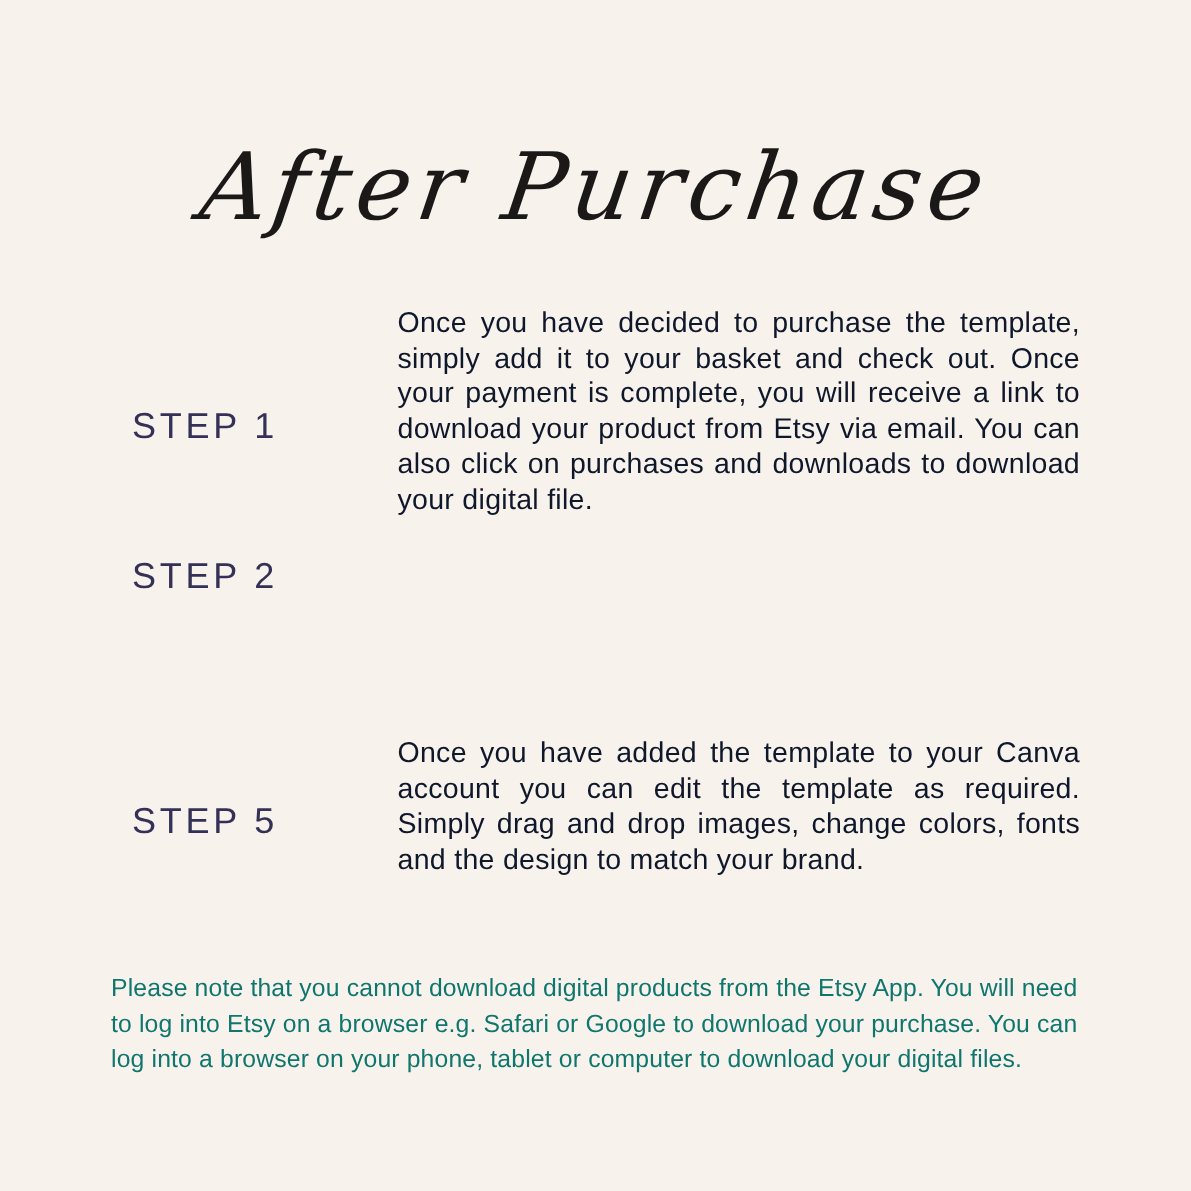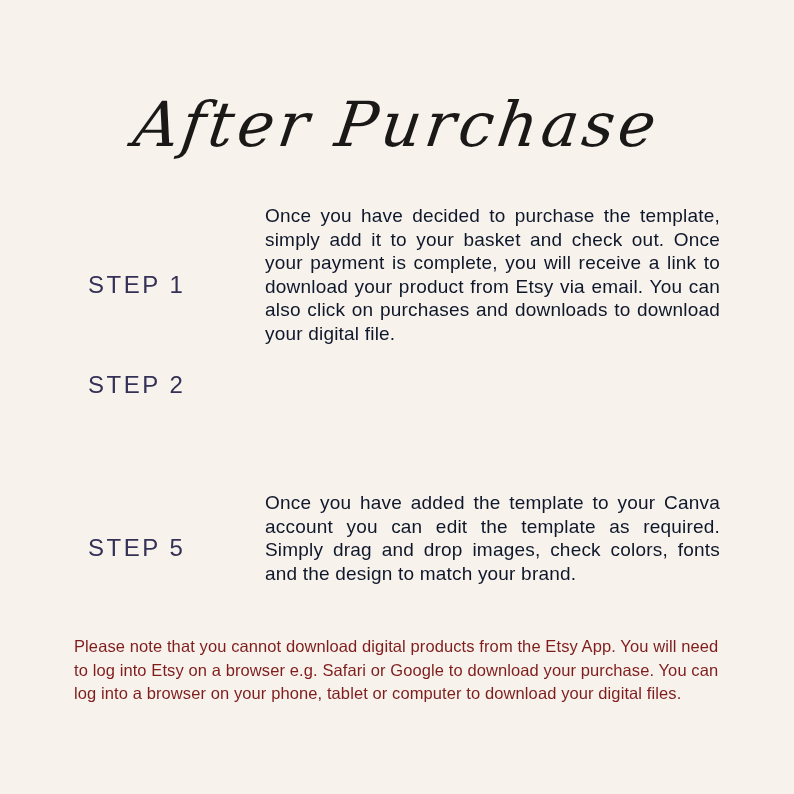--- a/index.html
+++ b/index.html
@@ -51,26 +51,26 @@
     flex: 0 0 455px;
     width: 455px;
     font-size: 19px;
     line-height: 23.5px;
     color: #0f172a;
     letter-spacing: 0.2px;
     text-align: justify;
   }
   .footer-note {
     position: absolute;
-    top: 635px;
+    top: 648px;
     left: 74px;
     width: 660px;
     font-size: 16.5px;
     line-height: 23.5px;
-    color: #7f1d1d;
+    color: #0f766e;
     letter-spacing: 0.1px;
     text-align: left;
   }
 </style>
 </head>
 <body>
 
 <div class="page">
 
   <div class="title">After Purchase</div>
@@ -79,18 +79,18 @@
     <div class="step-label">STEP 1</div>
     <div class="step-text">Once you have decided to purchase the template, simply add it to your basket and check out. Once your payment is complete, you will receive a link to download your product from Etsy via email. You can also click on purchases and downloads to download your digital file.</div>
   </div>
 
   <div class="step-row row-2">
     <div class="step-label">STEP 2</div>
   </div>
 
   <div class="step-row row-3">
     <div class="step-label">STEP 5</div>
-    <div class="step-text">Once you have added the template to your Canva account you can edit the template as required. Simply drag and drop images, check colors, fonts and the design to match your brand.</div>
+    <div class="step-text">Once you have added the template to your Canva account you can edit the template as required. Simply drag and drop images, change colors, fonts and the design to match your brand.</div>
   </div>
 
   <div class="footer-note">Please note that you cannot download digital products from the Etsy App. You will need to log into Etsy on a browser e.g. Safari or Google to download your purchase. You can log into a browser on your phone, tablet or computer to download your digital files.</div>
 
 </div>
 
 </body></html>

